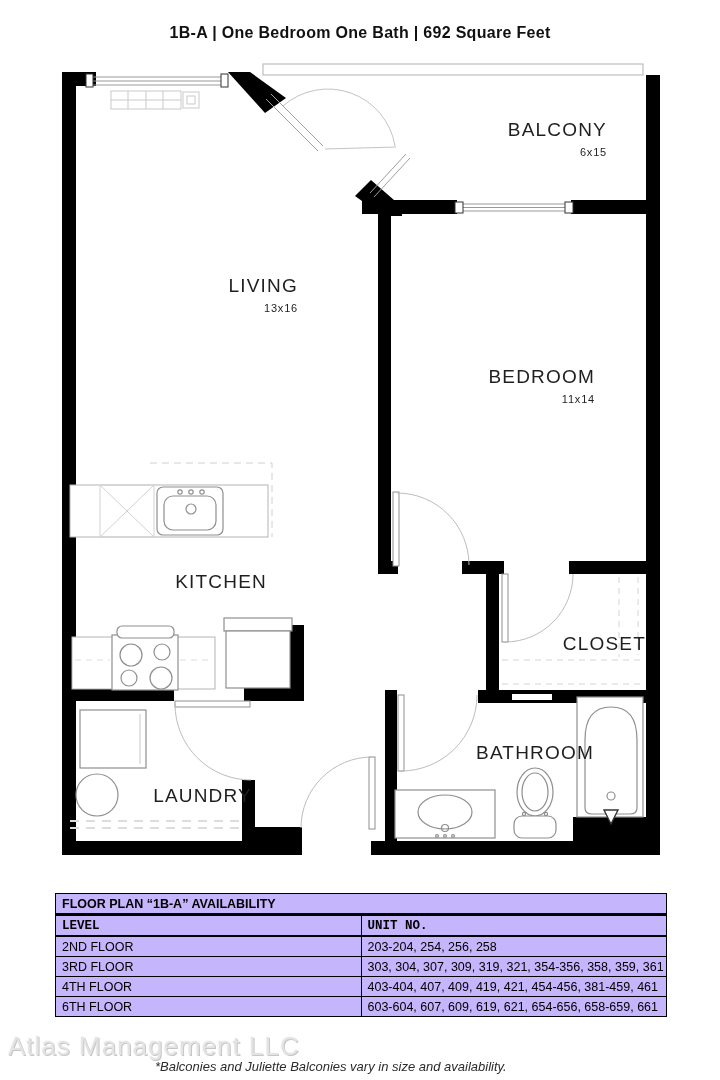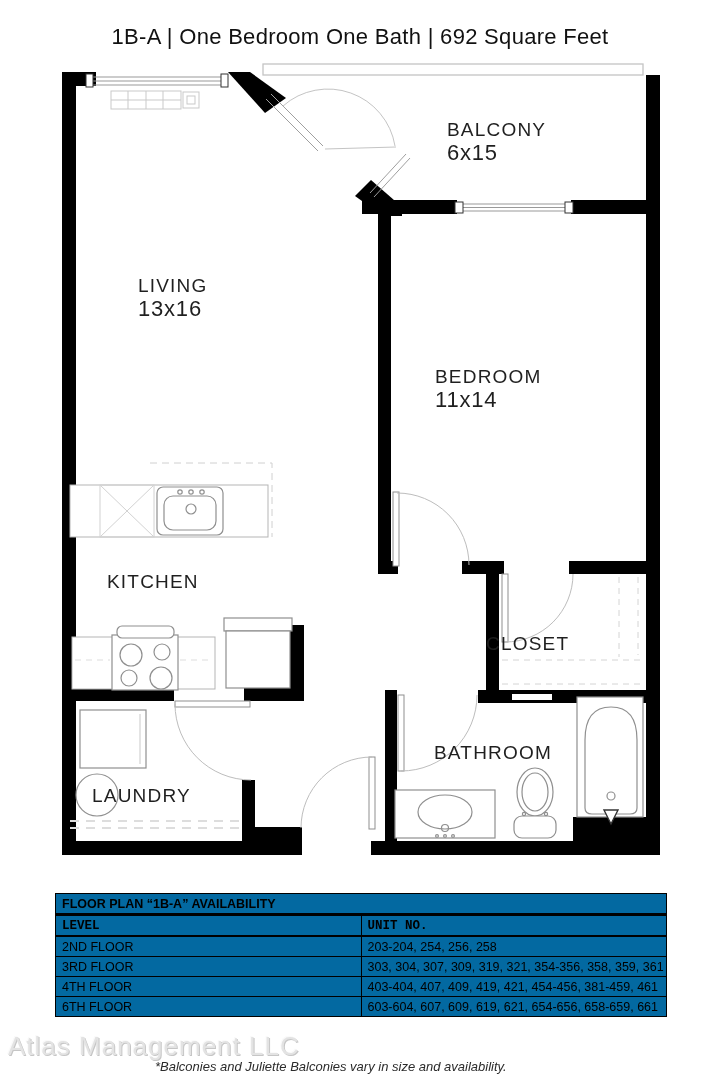--- a/index.html
+++ b/index.html
@@ -1,24 +1,24 @@
 <!DOCTYPE html>
 <html><head>
 <meta charset="utf-8">
 <style>
   html,body{margin:0;padding:0;background:#fff;}
   body{width:720px;height:1080px;position:relative;font-family:"Liberation Sans",sans-serif;overflow:hidden;}
   .title{position:absolute;left:0;top:24px;width:720px;text-align:center;
-         font-size:22px;font-weight:normal;color:#111;letter-spacing:.3px;}
+         font-size:16px;font-weight:bold;color:#111;letter-spacing:.3px;}
   .plan-svg{position:absolute;left:0;top:0;}
-  .room-label{position:absolute;width:160px;text-align:left;color:#1f1f1f;
+  .room-label{position:absolute;width:160px;text-align:right;color:#1f1f1f;
               font-size:19px;letter-spacing:1.2px;line-height:23px;}
-  .room-label .dims{font-size:22px;letter-spacing:.8px;}
+  .room-label .dims{font-size:11px;letter-spacing:.8px;}
   .avail{position:absolute;left:55px;top:893px;width:612px;border-collapse:collapse;
-         table-layout:fixed;font-size:12.5px;color:#000;background:#0369a1;}
+         table-layout:fixed;font-size:12.5px;color:#000;background:#c4b5fd;}
   .avail td,.avail th{border:1.5px solid #000;padding:1px 6px;height:17px;
          text-align:left;vertical-align:middle;white-space:nowrap;overflow:hidden;}
   .avail tr.t-head td{font-weight:bold;border-bottom:3px solid #000;}
   .avail tr.c-head th{font-weight:bold;border-bottom:2.5px solid #000;font-family:Liberation Mono, monospace;}
   .avail .col-level{width:81px;}
   .watermark{position:absolute;left:8px;top:1031px;font-size:26px;letter-spacing:1px;
              color:#e3e3e3;z-index:1;white-space:nowrap;
              text-shadow:1px 1px 0 #c6c6c6,-1px -1px 0 #fafafa;}
   .footnote{position:absolute;left:155px;top:1047px;font-size:13px;font-style:italic;
             color:#2b2b2b;z-index:2;white-space:nowrap;margin-top:12px;}

